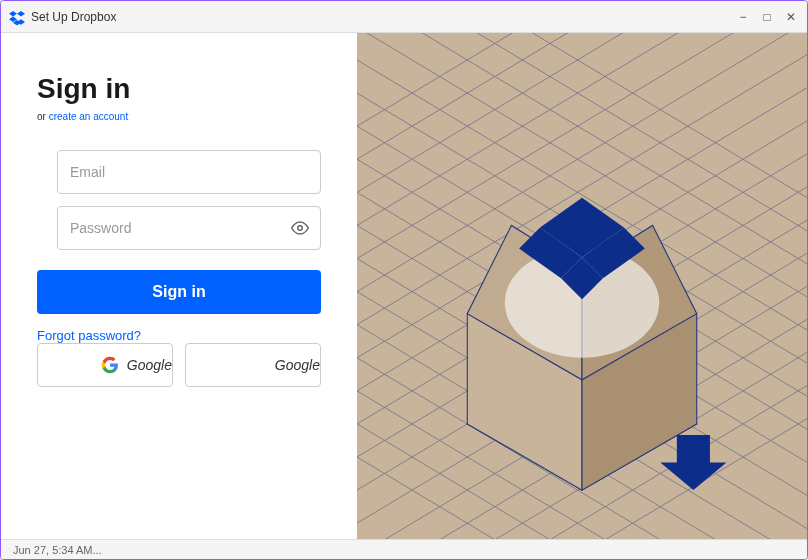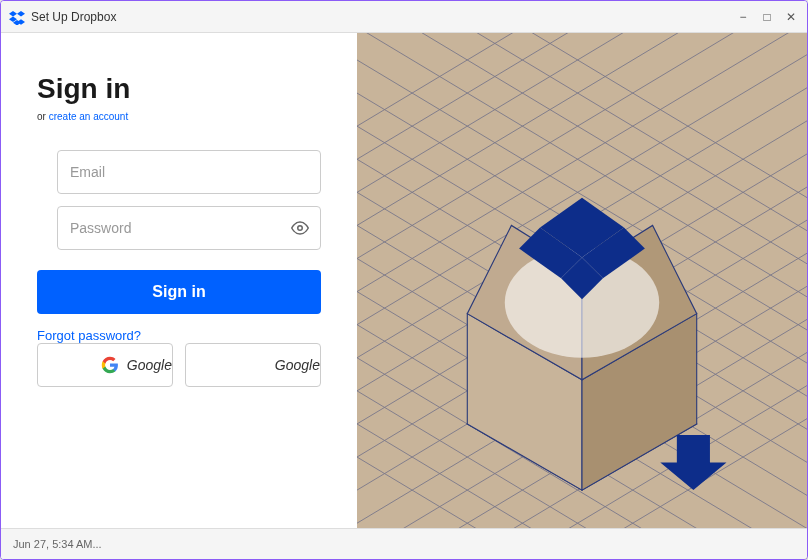--- a/index.html
+++ b/index.html
@@ -208,21 +208,21 @@
     .illustration {
       width: 100%;
       height: 100%;
     }
 
     .bottom-bar {
       position: absolute;
       bottom: 0;
       left: 0;
       right: 0;
-      height: 31px;
+      height: 20px;
       background: #f5f5f5;
       border-top: 1px solid #ddd;
       display: flex;
       align-items: center;
       padding: 0 12px;
       font-size: 11px;
       color: #666;
     }
   </style>
 </head>

